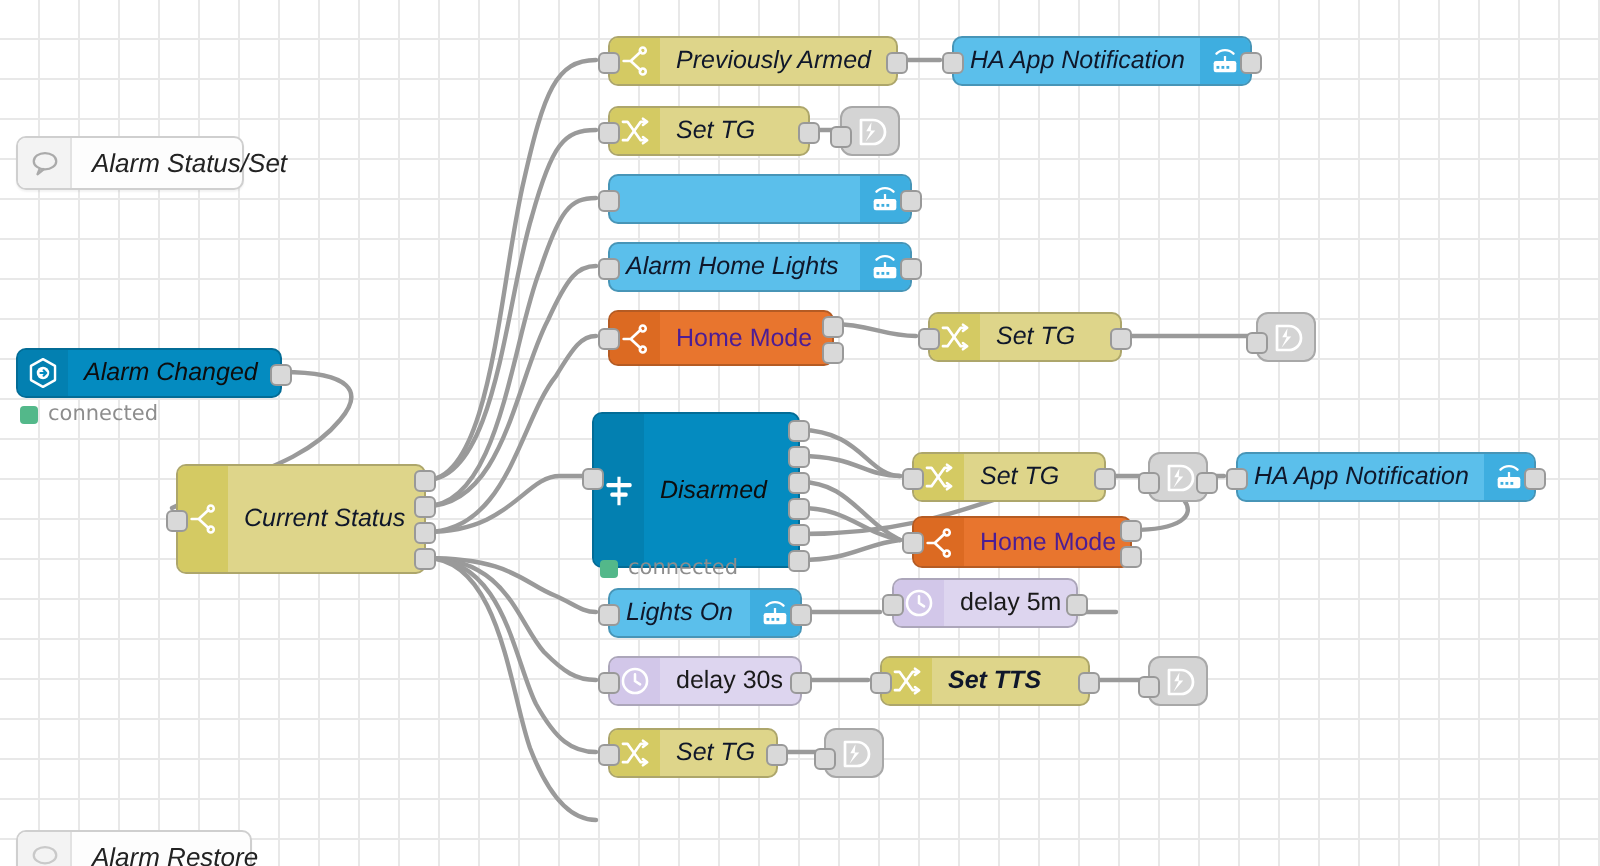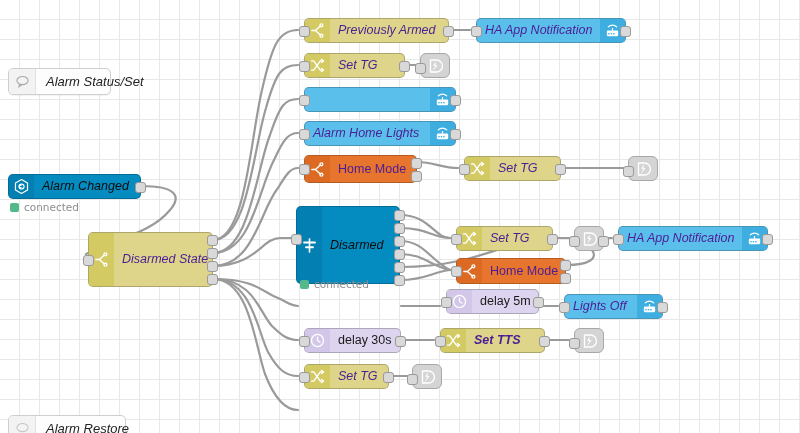--- a/index.html
+++ b/index.html
@@ -59,21 +59,21 @@
   }
   .node .icon-band.right {
     border-radius: 0 4px 4px 0;
     margin-left: auto;
   }
   .node .label {
     flex: 1 1 auto;
     padding: 0 8px;
     font-size: 12.5px;
     font-style: italic;
-    color: #4c1d95;
+    color: #0f172a;
     white-space: nowrap;
     overflow: hidden;
     line-height: 1;
   }
 
   
   .port {
     position: absolute;
     width: 11px;
     height: 11px;
@@ -214,21 +214,21 @@
 
     <path d="M 401 306 L 440 306"></path>
     <path d="M 539 306 L 558 306"></path>
 
     <path d="M 401 340 L 434 340"></path>
     <path d="M 545 340 L 572 340"></path>
 
     <path d="M 389 376 L 410 376"></path>
   </svg>
 
-  <div class="comment" style="left:8px; top:68px; width:103px;">
+  <div class="comment" style="left:8px; top:68px; width:114px;">
     <span class="icon-band">
       <svg class="gi" width="15" height="15" viewBox="0 0 24 24">
         <ellipse cx="12" cy="10.5" rx="9" ry="6.5" fill="none" stroke="#aaa" stroke-width="1.8"></ellipse>
         <path d="M8 16 L6 21 L11.5 16.6" fill="none" stroke="#aaa" stroke-width="1.8" stroke-linejoin="round"></path>
       </svg>
     </span>
     <span class="label">Alarm Status/Set</span>
   </div>
 
   <div class="comment" style="left:8px; top:415px; width:118px;">
@@ -257,21 +257,21 @@
   </div>
 
   <div class="node n-yellow" style="left:88px; top:232px; width:125px; height:55px;">
     <span class="icon-band" style="height:100%;">
       <svg class="gi" width="17" height="17" viewBox="0 0 24 24">
         <path d="M4 12 h5 M9 12 L16 5.5 M9 12 L16 18.5" fill="none" stroke="#fff" stroke-width="1.9" stroke-linecap="round" stroke-linejoin="round"></path>
         <circle cx="17.5" cy="4.6" r="2.1" fill="none" stroke="#fff" stroke-width="1.8"></circle>
         <circle cx="17.5" cy="19.4" r="2.1" fill="none" stroke="#fff" stroke-width="1.8"></circle>
       </svg>
     </span>
-    <span class="label" style="display:flex;align-items:center;">Disarmed State</span>
+    <span class="label" style="display:flex;align-items:center;">Current Status</span>
     <span class="port in" style="top:22px;"></span>
     <span class="port out" style="top:2px;"></span>
     <span class="port out" style="top:15px;"></span>
     <span class="port out" style="top:28px;"></span>
     <span class="port out" style="top:41px;"></span>
   </div>
 
   <div class="node n-yellow" style="left:304px; top:18px; width:145px;">
     <span class="icon-band">
       <svg class="gi" width="17" height="17" viewBox="0 0 24 24">
@@ -464,49 +464,49 @@
         <circle cx="17.5" cy="4.6" r="2.1" fill="none" stroke="#fff" stroke-width="1.8"></circle>
         <circle cx="17.5" cy="19.4" r="2.1" fill="none" stroke="#fff" stroke-width="1.8"></circle>
       </svg>
     </span>
     <span class="label" style="display:flex;align-items:center;">Home Mode</span>
     <span class="port in" style="top:7px;"></span>
     <span class="port out" style="top:1px;"></span>
     <span class="port out" style="top:14px;"></span>
   </div>
 
-
-  <div class="node n-lav" style="left:446px; top:289px; width:93px;">
-    <span class="icon-band">
-      <svg class="gi" width="17" height="17" viewBox="0 0 24 24">
-        <circle cx="12" cy="12" r="8.5" fill="none" stroke="#fff" stroke-width="1.8"></circle>
-        <path d="M12 7.2 V12 l3.6 2.4" fill="none" stroke="#fff" stroke-width="1.8" stroke-linecap="round"></path>
-      </svg>
-    </span>
-    <span class="label">delay 5m</span>
-    <span class="port in" style="top:7px;"></span>
-    <span class="port out" style="top:7px;"></span>
-  </div>
-
-  <div class="node n-blue-light" style="left:564px; top:294px; width:99px;">
-    <span class="label">Lights Off</span>
+  <div class="node n-blue-light" style="left:304px; top:294px; width:97px;">
+    <span class="label">Lights On</span>
     <span class="icon-band right">
       <svg class="gi" width="17" height="17" viewBox="0 0 24 24">
         <path d="M6 6.8 a8.5 8.5 0 0 1 12 0" fill="none" stroke="#fff" stroke-width="1.7" stroke-linecap="round"></path>
         <rect x="4" y="12" width="16" height="8" rx="1.6" fill="#fff"></rect>
         <rect x="6" y="15.5" width="2" height="2" fill="#3eaee0"></rect>
         <rect x="9.5" y="15.5" width="2" height="2" fill="#3eaee0"></rect>
         <rect x="13" y="15.5" width="2" height="2" fill="#3eaee0"></rect>
         <rect x="11.2" y="8.5" width="1.6" height="4" fill="#fff"></rect>
       </svg>
     </span>
     <span class="port in" style="top:7px;"></span>
     <span class="port out" style="top:7px;"></span>
   </div>
 
+  <div class="node n-lav" style="left:446px; top:289px; width:93px;">
+    <span class="icon-band">
+      <svg class="gi" width="17" height="17" viewBox="0 0 24 24">
+        <circle cx="12" cy="12" r="8.5" fill="none" stroke="#fff" stroke-width="1.8"></circle>
+        <path d="M12 7.2 V12 l3.6 2.4" fill="none" stroke="#fff" stroke-width="1.8" stroke-linecap="round"></path>
+      </svg>
+    </span>
+    <span class="label">delay 5m</span>
+    <span class="port in" style="top:7px;"></span>
+    <span class="port out" style="top:7px;"></span>
+  </div>
+
+
   <div class="node n-lav" style="left:304px; top:328px; width:97px;">
     <span class="icon-band">
       <svg class="gi" width="17" height="17" viewBox="0 0 24 24">
         <circle cx="12" cy="12" r="8.5" fill="none" stroke="#fff" stroke-width="1.8"></circle>
         <path d="M12 7.2 V12 l3.6 2.4" fill="none" stroke="#fff" stroke-width="1.8" stroke-linecap="round"></path>
       </svg>
     </span>
     <span class="label">delay 30s</span>
     <span class="port in" style="top:7px;"></span>
     <span class="port out" style="top:7px;"></span>

